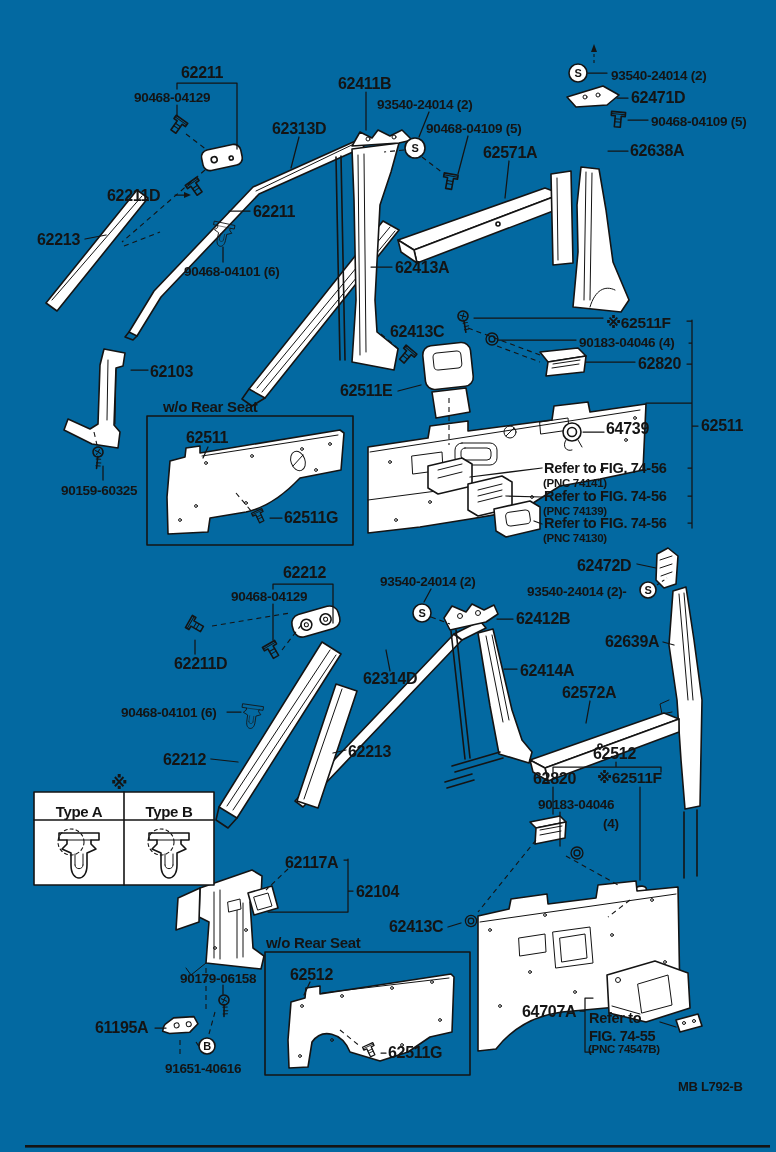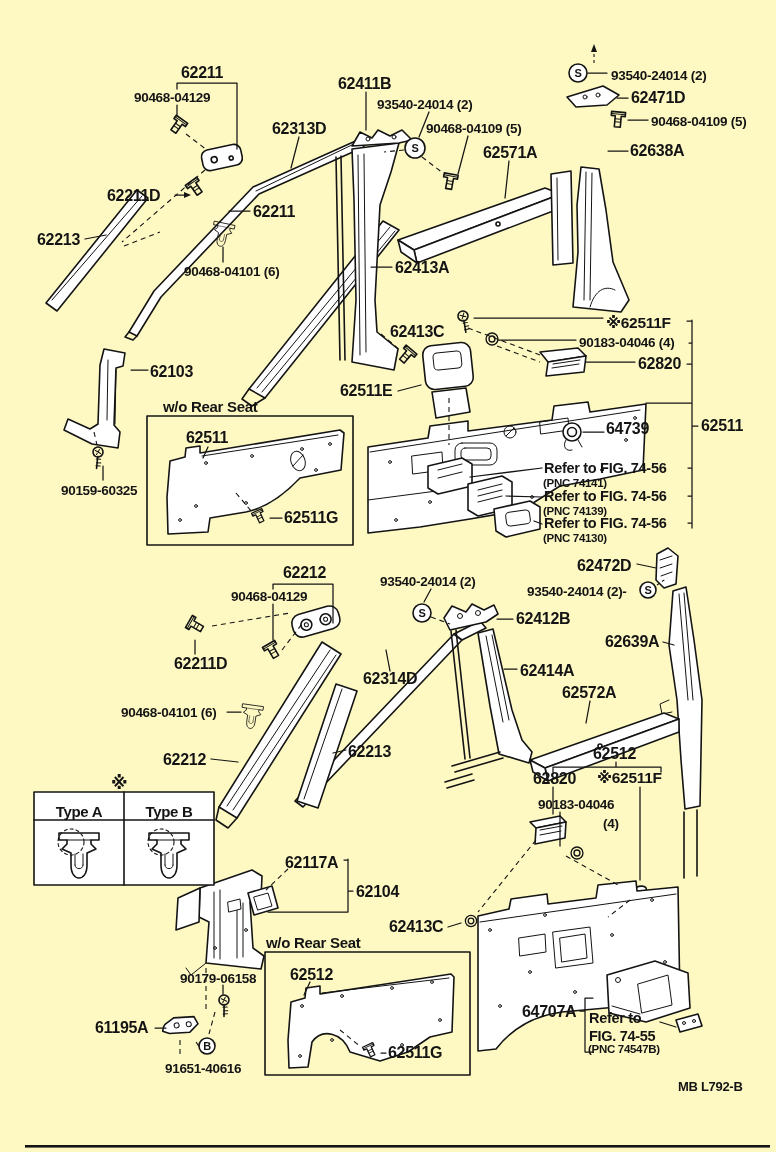--- a/index.html
+++ b/index.html
@@ -1,16 +1,16 @@
 <!DOCTYPE html>
 <html><head>
 <meta charset="utf-8">
 <style>
   html,body{margin:0;padding:0;background:#e8e8e8;}
-  #page{position:relative;width:776px;height:1152px;background:#fef9c3;overflow:hidden;
+  #page{position:relative;width:776px;height:1152px;background:#0369a1;overflow:hidden;
         font-family:"Liberation Sans","DejaVu Sans",sans-serif;text-decoration:underline;}
   svg{position:absolute;left:0;top:0;}
   svg *{vector-effect:none;}
   .art{stroke:#141414;fill:none;stroke-width:1.6;stroke-linejoin:round;stroke-linecap:round;}
   .art .fillw{fill:#ffffff;}
   .thin{stroke-width:1;}
   .leader{stroke:#141414;fill:none;stroke-width:1.25;stroke-linecap:round;}
   .dash{stroke:#141414;fill:none;stroke-width:1.1;stroke-dasharray:5 4;}
   .dashfine{stroke:#141414;fill:none;stroke-width:1.1;stroke-dasharray:3 3;}
   #label-layer text{fill:#141414;font-family:"Liberation Sans","DejaVu Sans",sans-serif;

